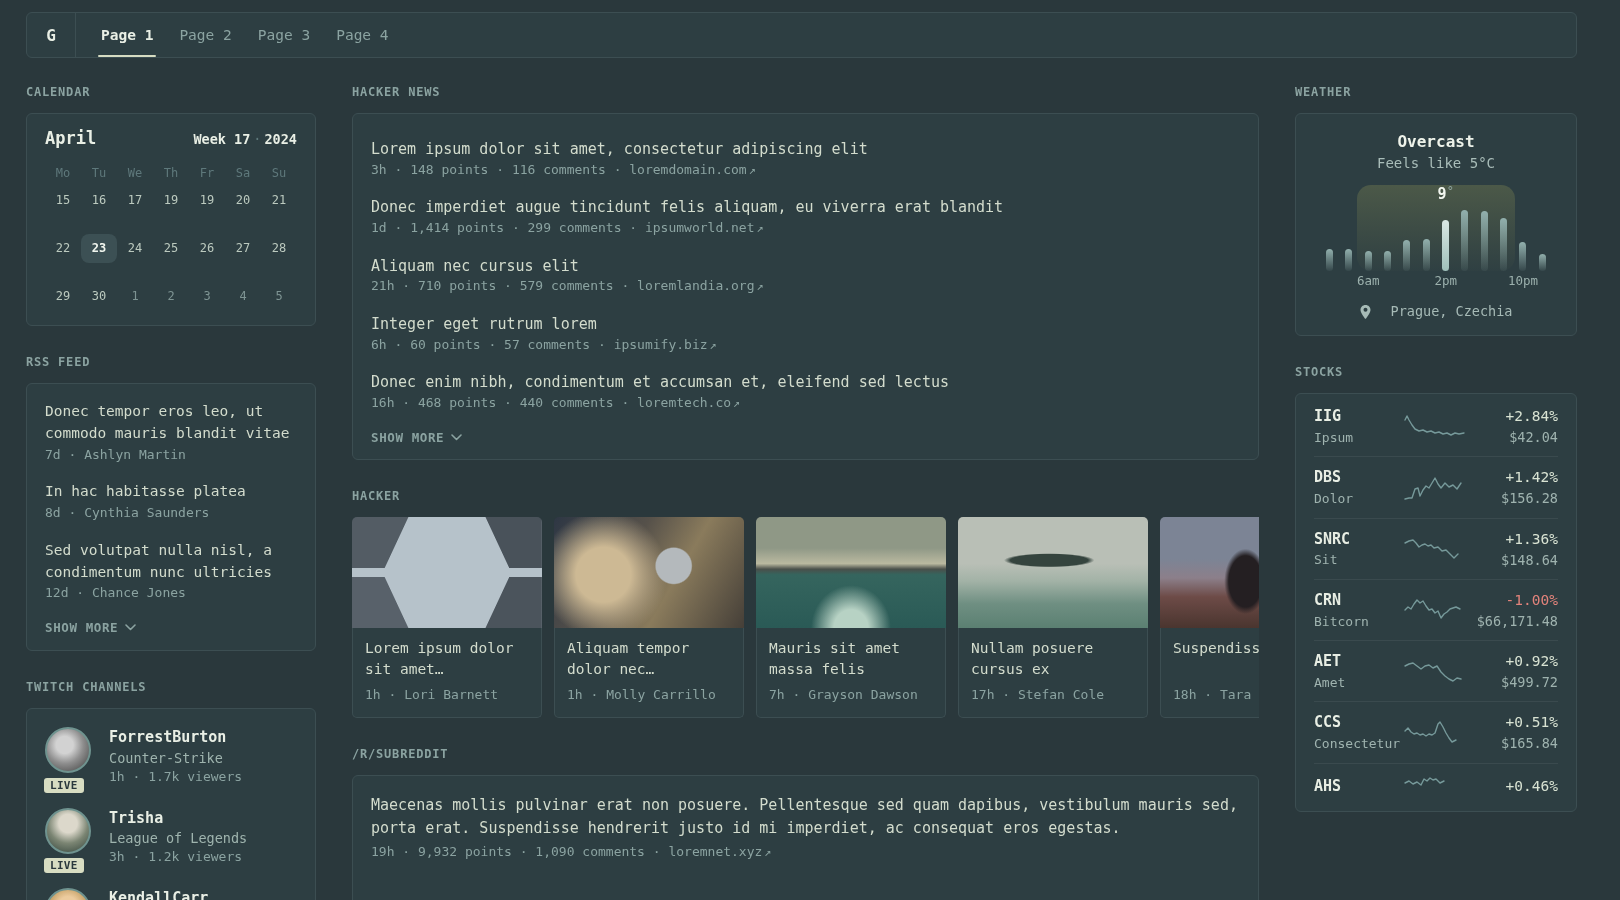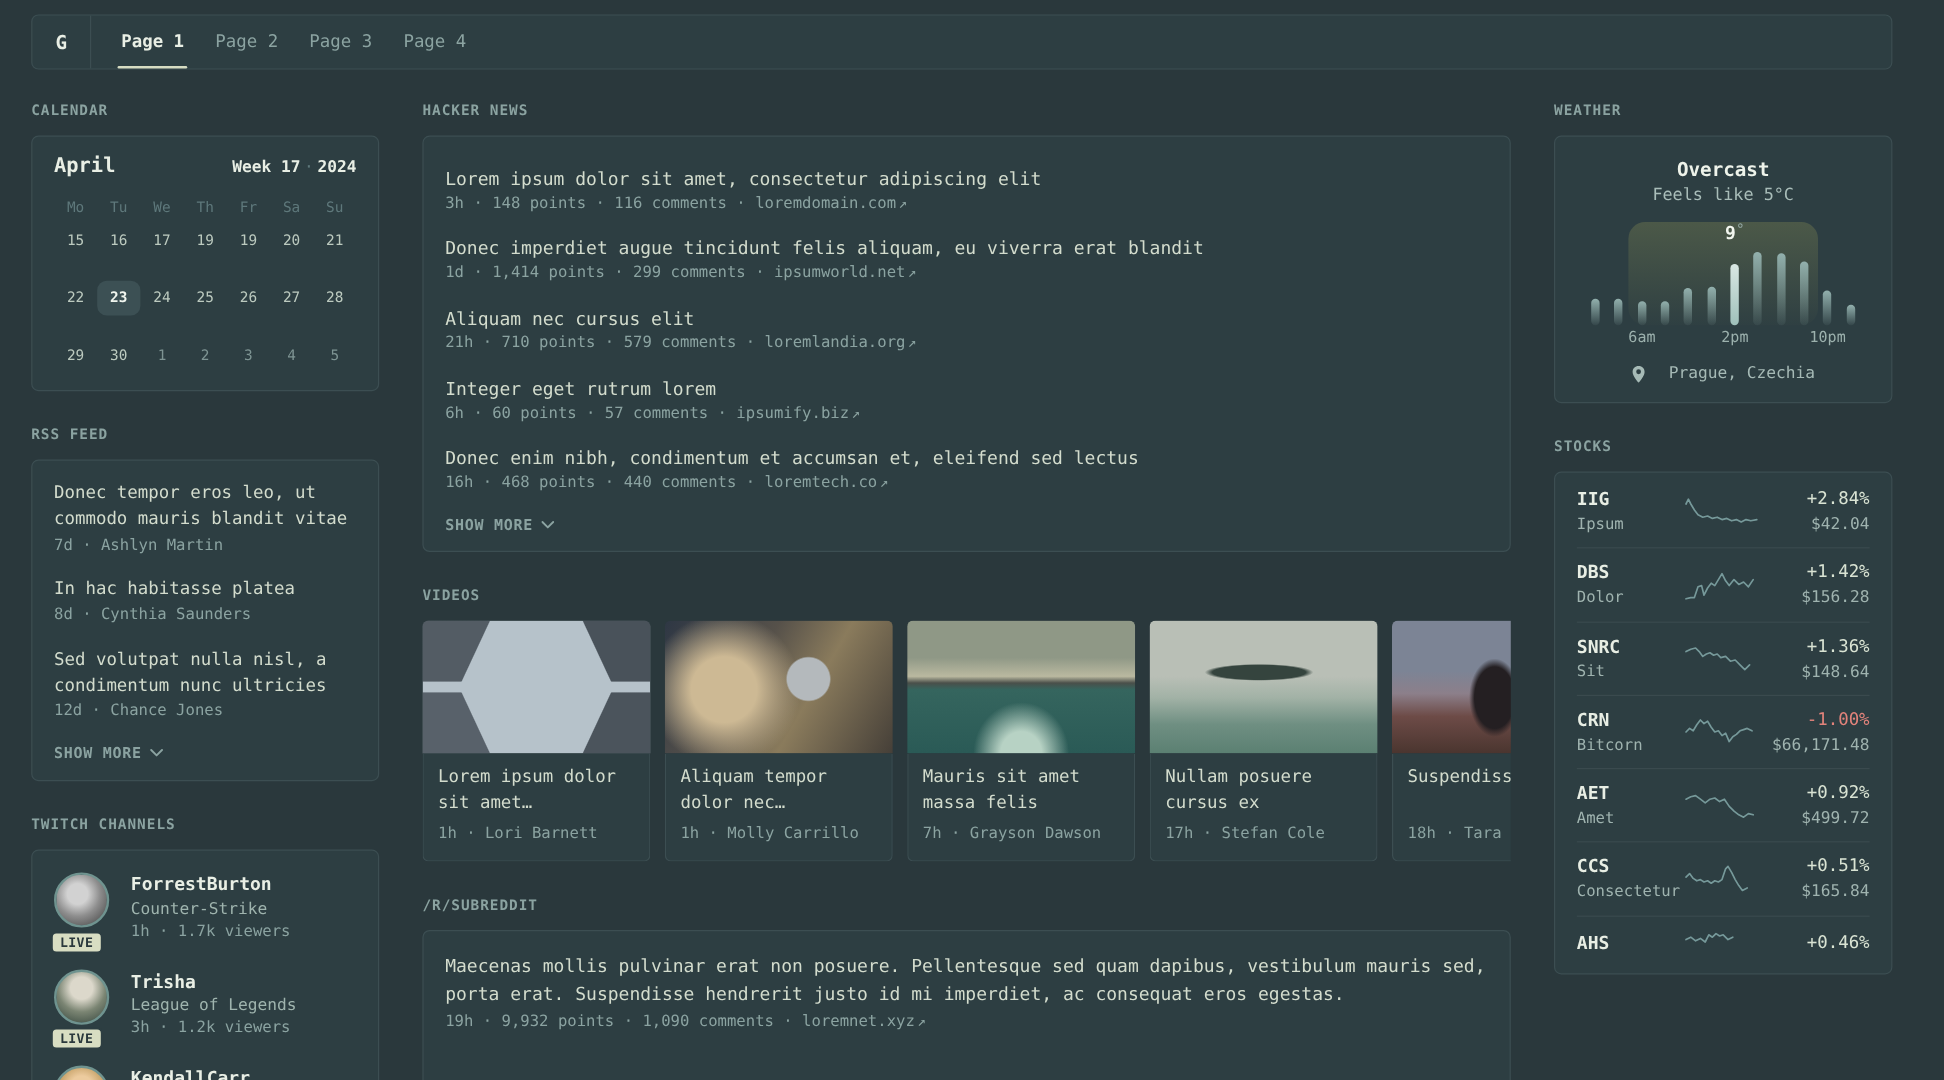--- a/index.html
+++ b/index.html
@@ -349,21 +349,21 @@
         <button class="show-more">
           <span>SHOW MORE</span>
           <svg class="chev" viewBox="0 0 11 7">
               <polyline points="1,1 5.5,5.5 10,1" fill="none" stroke="#8ba3a1" stroke-width="1.6" stroke-linecap="round" stroke-linejoin="round"></polyline>
             </svg>
         </button>
       </div>
     </div>
 
     <div class="section">
-      <div class="section-label">VIDEOS</div>
+      <div class="section-label">HACKER</div>
       <div class="video-row">
         <div class="video-card">
           <div class="thumb thumb-1"></div>
           <div class="video-body">
             <div class="video-title">Lorem ipsum dolor sit amet consectetu…</div>
             <div class="meta video-meta">1h · Lori Barnett</div>
           </div>
         </div>
         <div class="video-card">
           <div class="thumb thumb-2"></div>

